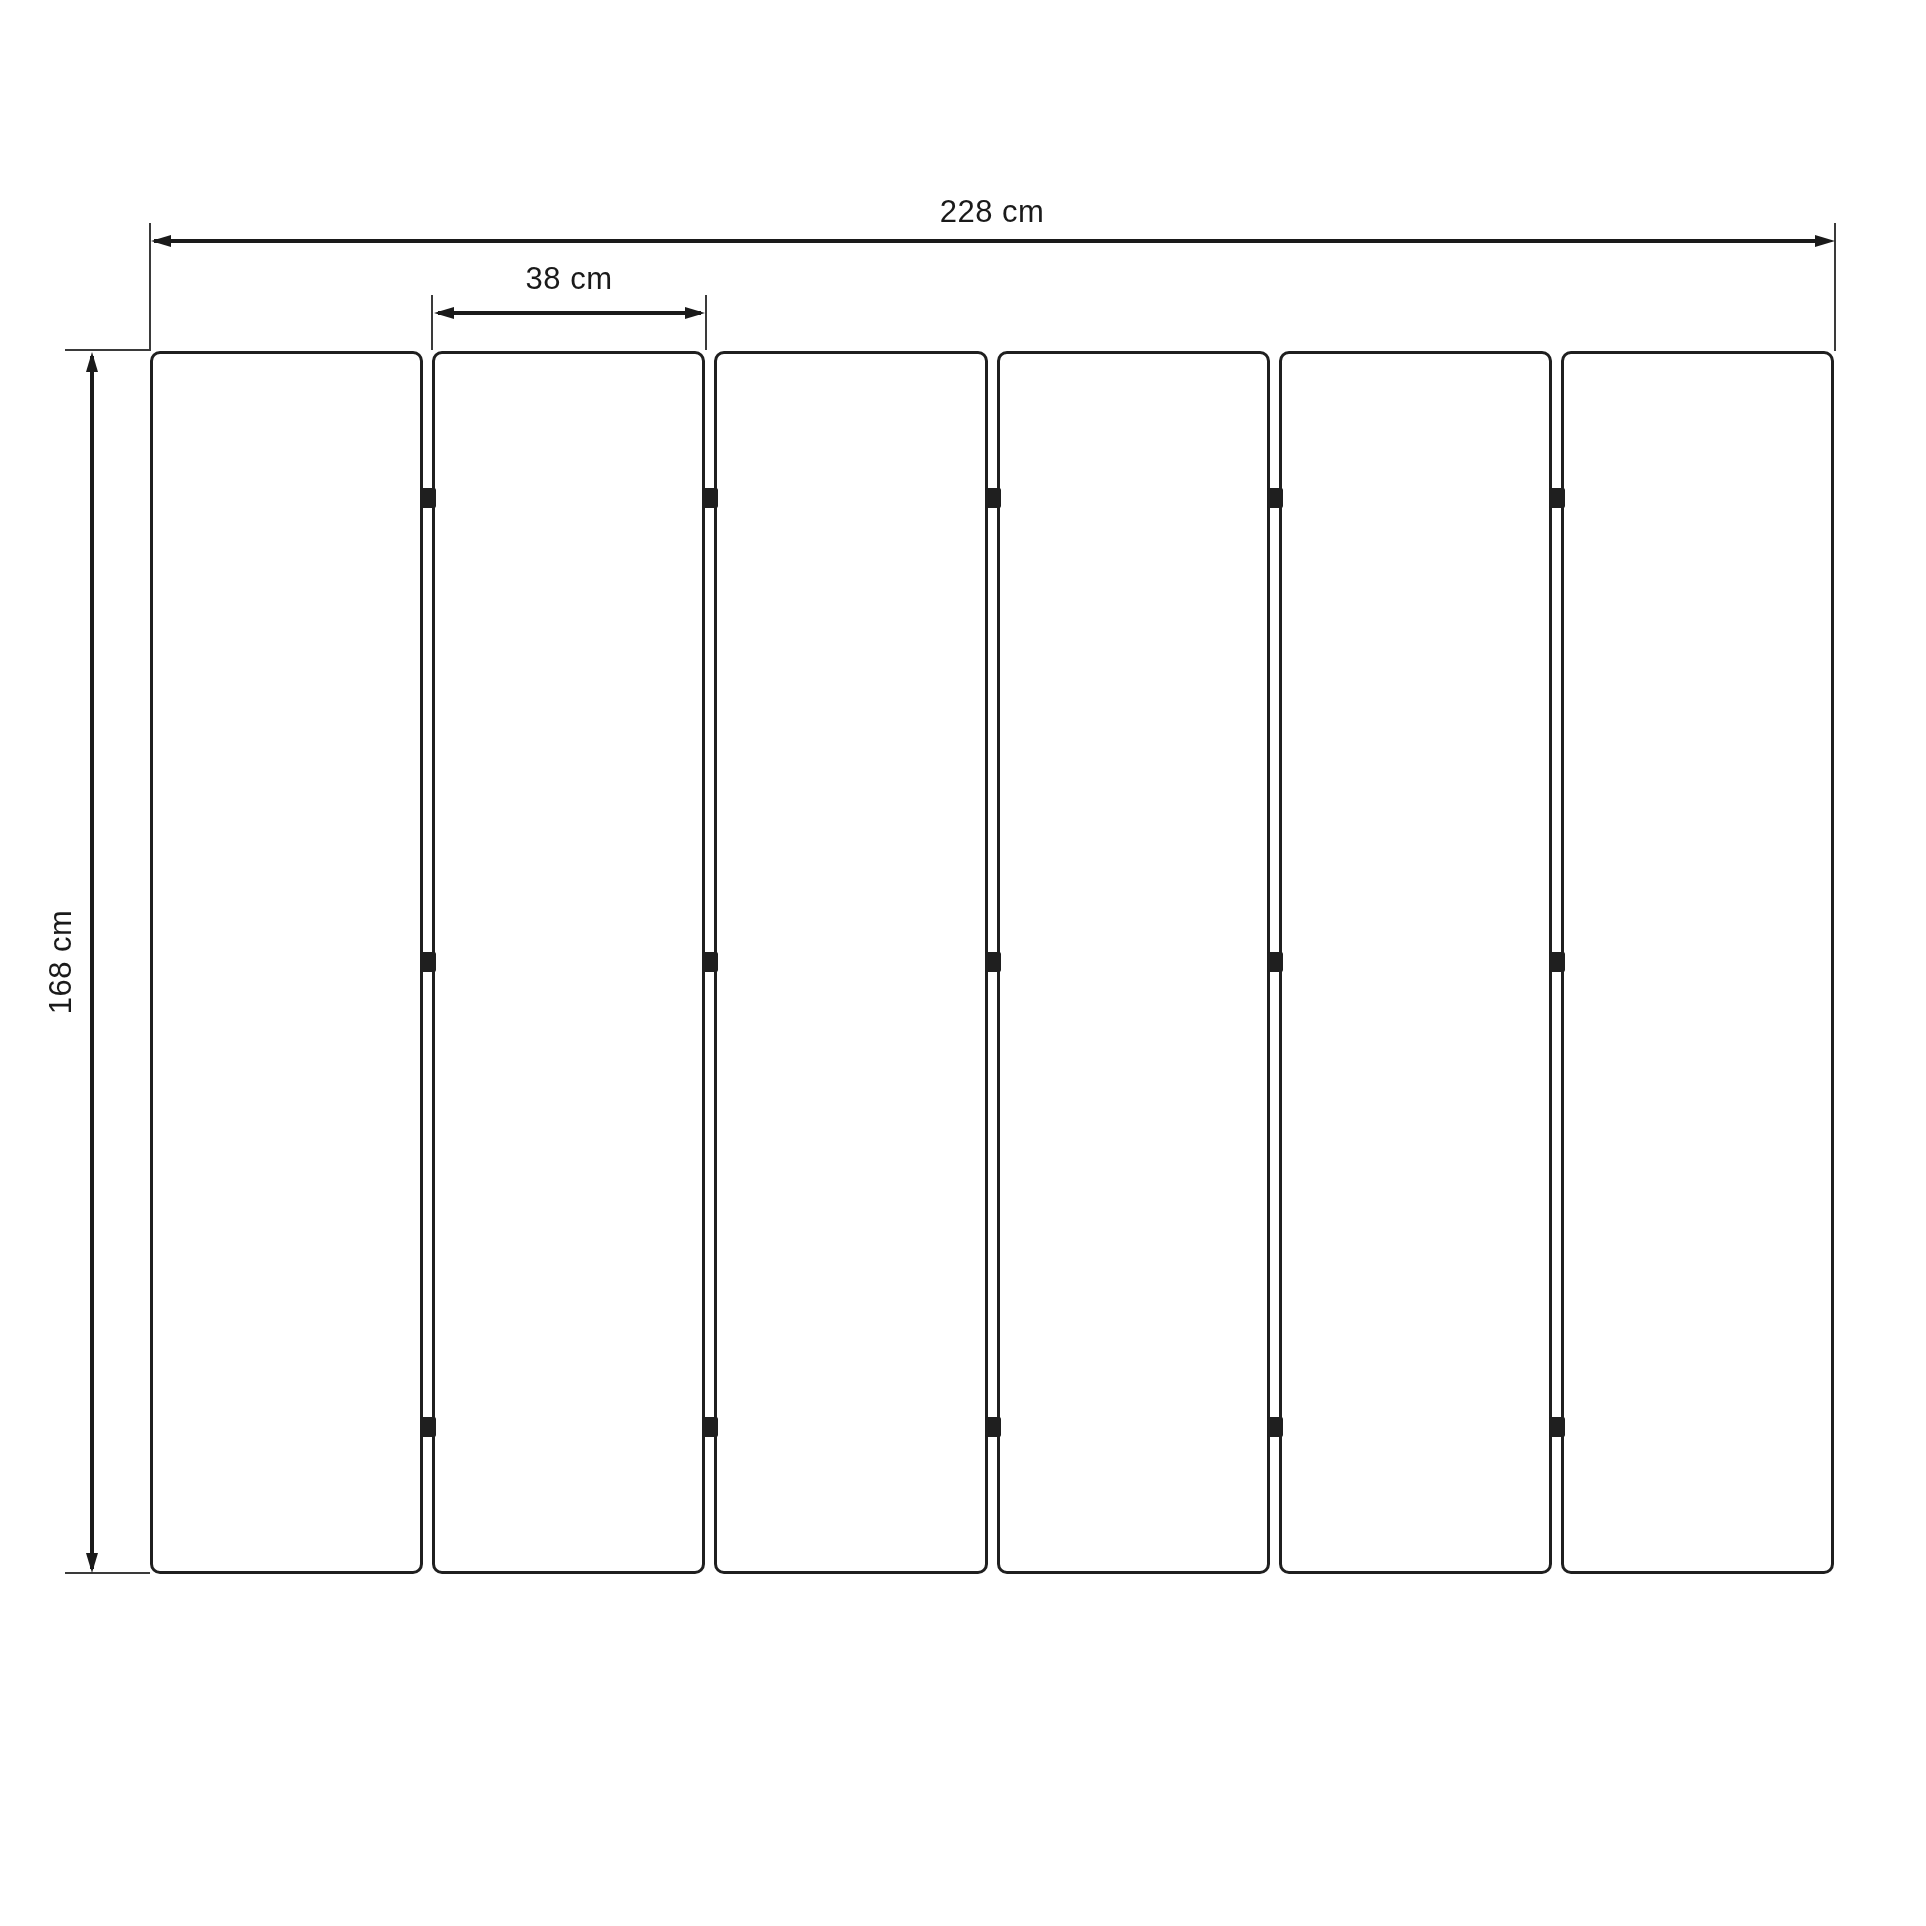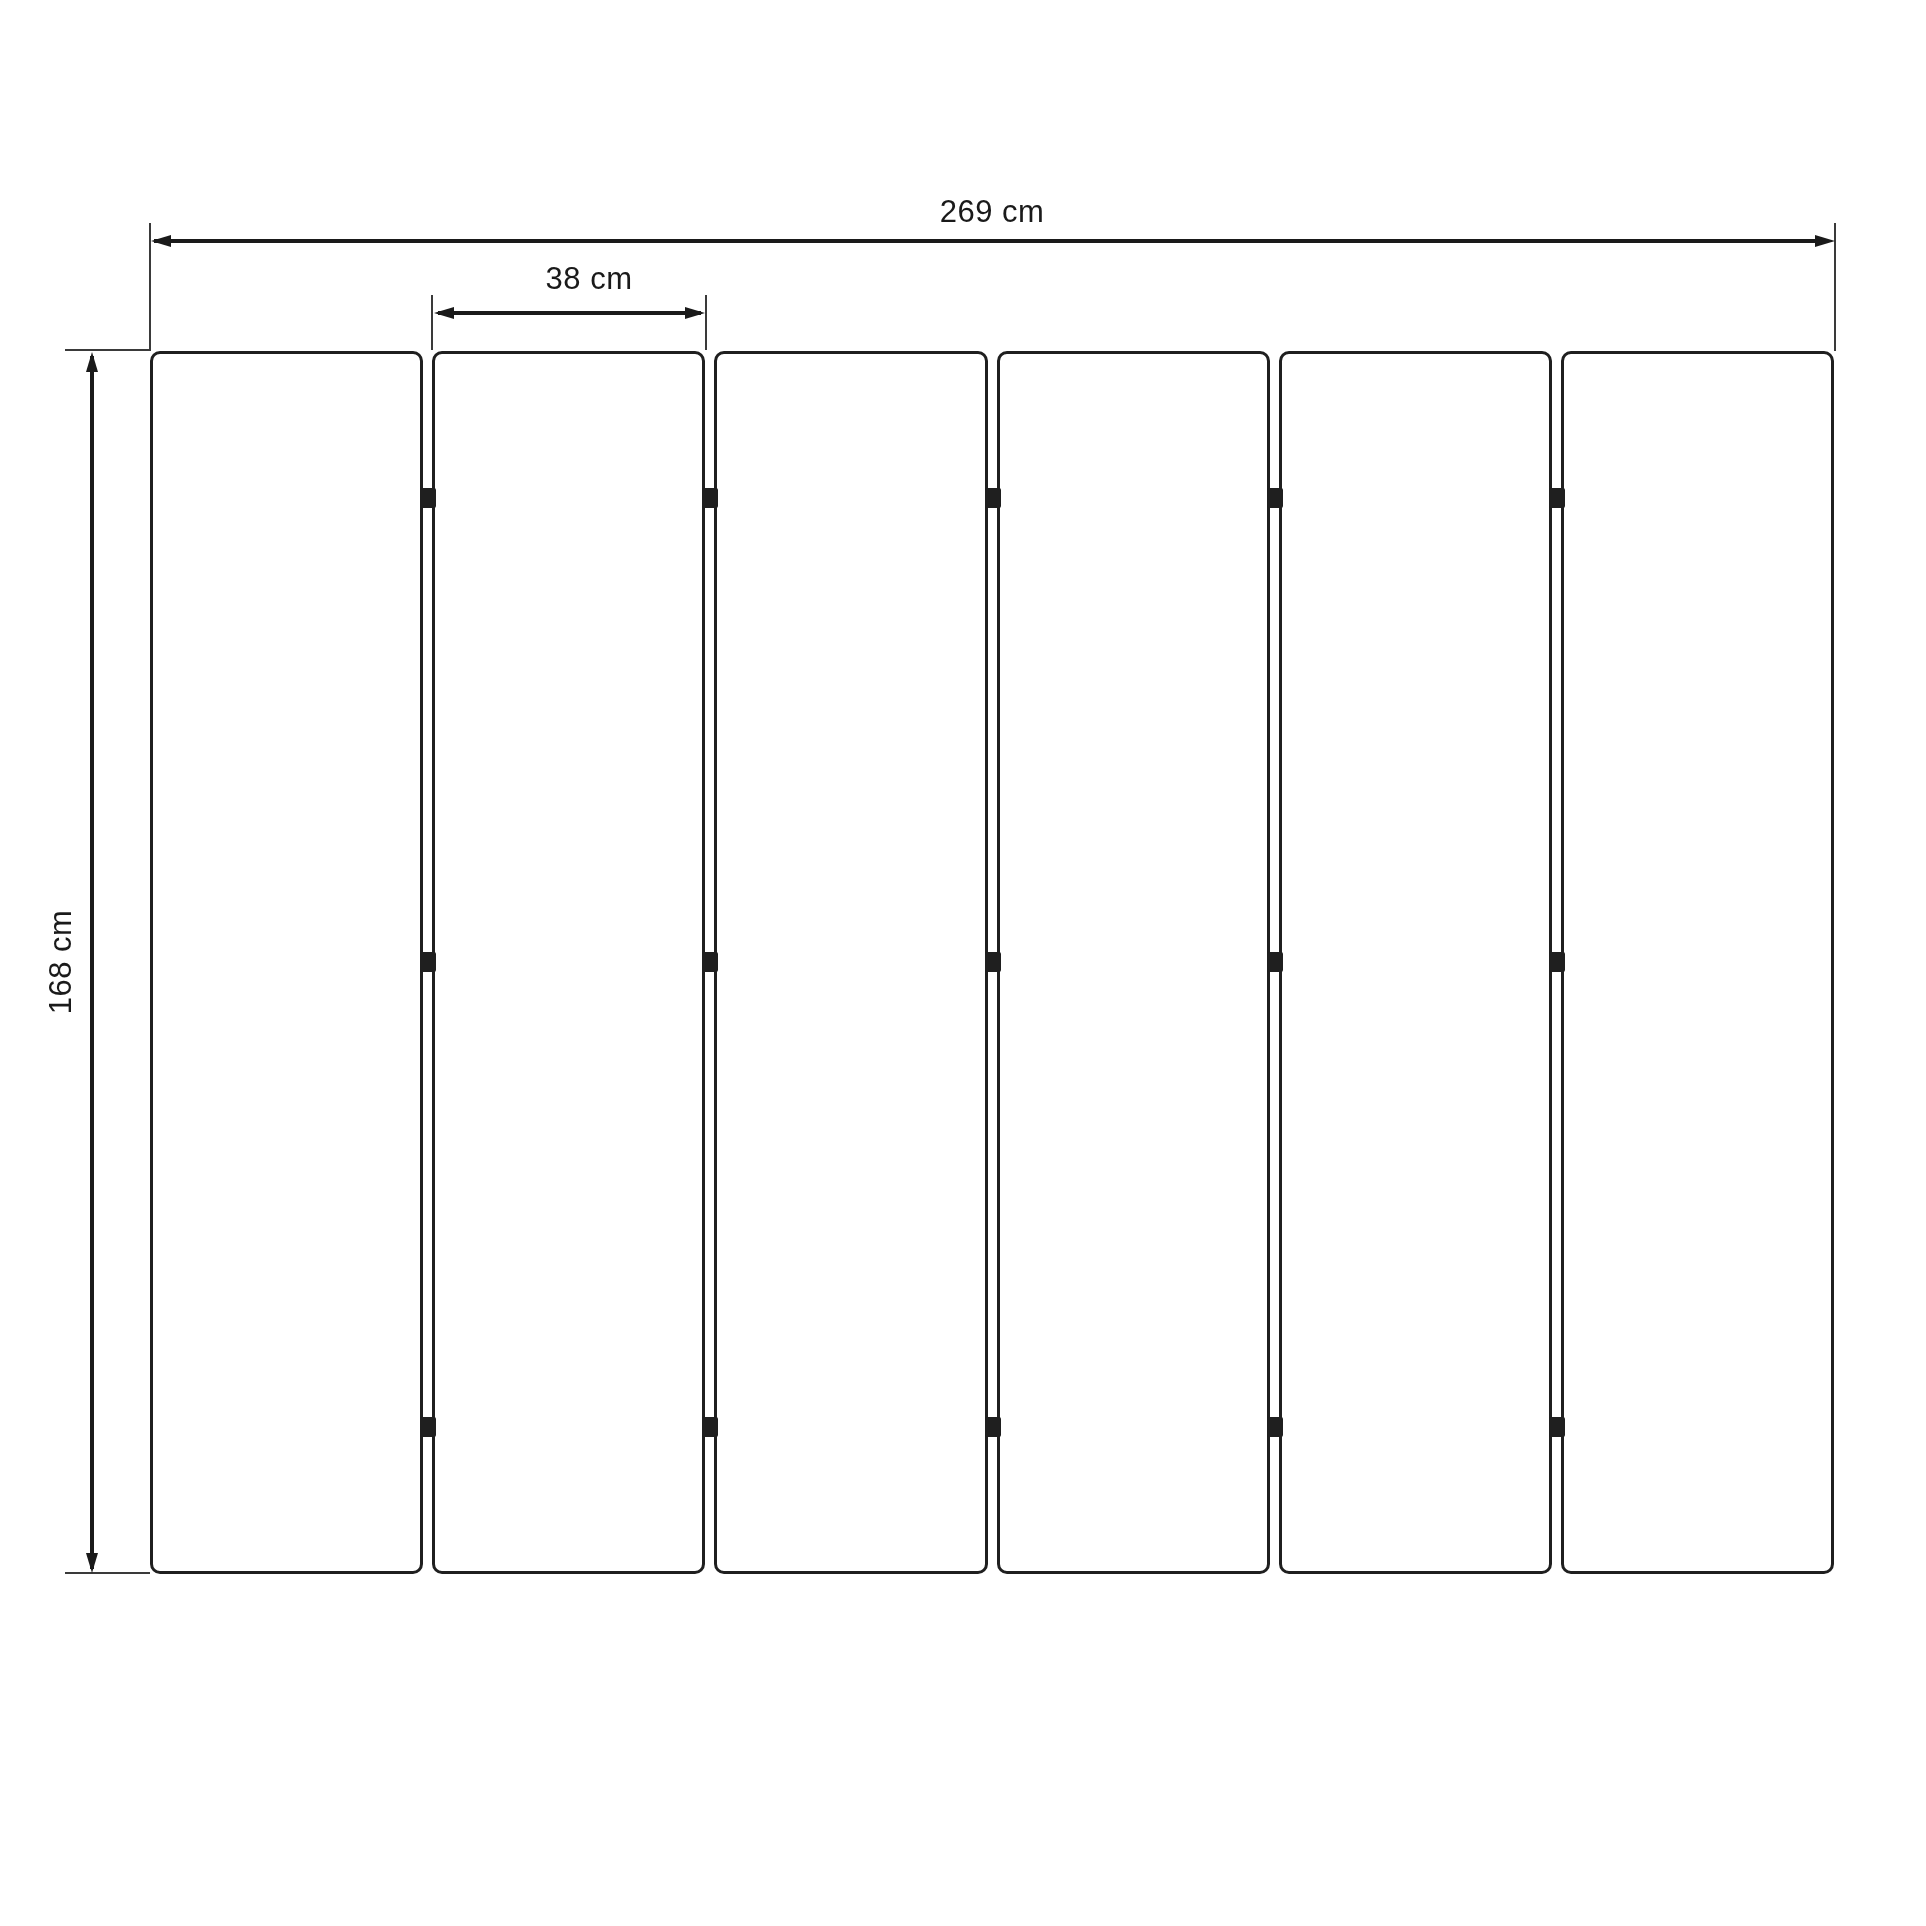--- a/index.html
+++ b/index.html
@@ -57,28 +57,28 @@
 </head>
 <body>
 
 <div class="canvas">
 
   <div class="ext-v" style="left:149px; top:223px; height:128px;"></div>
   <div class="ext-v" style="left:1834px; top:223px; height:128px;"></div>
   <div class="dimline-h" style="left:154px; top:239px; width:1674px;"></div>
   <div class="arrow arrow-left" style="left:151px; top:235px;"></div>
   <div class="arrow arrow-right" style="left:1815px; top:235px;"></div>
-  <span class="dim-label" style="left:992px; top:212px;">269 cm</span>
+  <span class="dim-label" style="left:992px; top:212px;">228 cm</span>
 
   <div class="ext-v" style="left:431px; top:295px; height:55px;"></div>
   <div class="ext-v" style="left:705px; top:295px; height:55px;"></div>
   <div class="dimline-h" style="left:438px; top:311px; width:263px;"></div>
   <div class="arrow arrow-left" style="left:434px; top:307px;"></div>
   <div class="arrow arrow-right" style="left:685px; top:307px;"></div>
-  <span class="dim-label" style="left:569px; top:279px;margin-left:20px;">38 cm</span>
+  <span class="dim-label" style="left:569px; top:279px;">38 cm</span>
 
   <div class="ext-h" style="left:65px; top:349px; width:85px;"></div>
   <div class="ext-h" style="left:65px; top:1572px; width:85px;"></div>
   <div class="dimline-v" style="left:90px; top:356px; height:1213px;"></div>
   <div class="arrow arrow-up" style="left:86px; top:352px;"></div>
   <div class="arrow arrow-down" style="left:86px; top:1553px;"></div>
   <span class="dim-label rot" style="left:61px; top:962px;">168 cm</span>
 
   <div class="panels-row">
       <div class="panel"></div>

